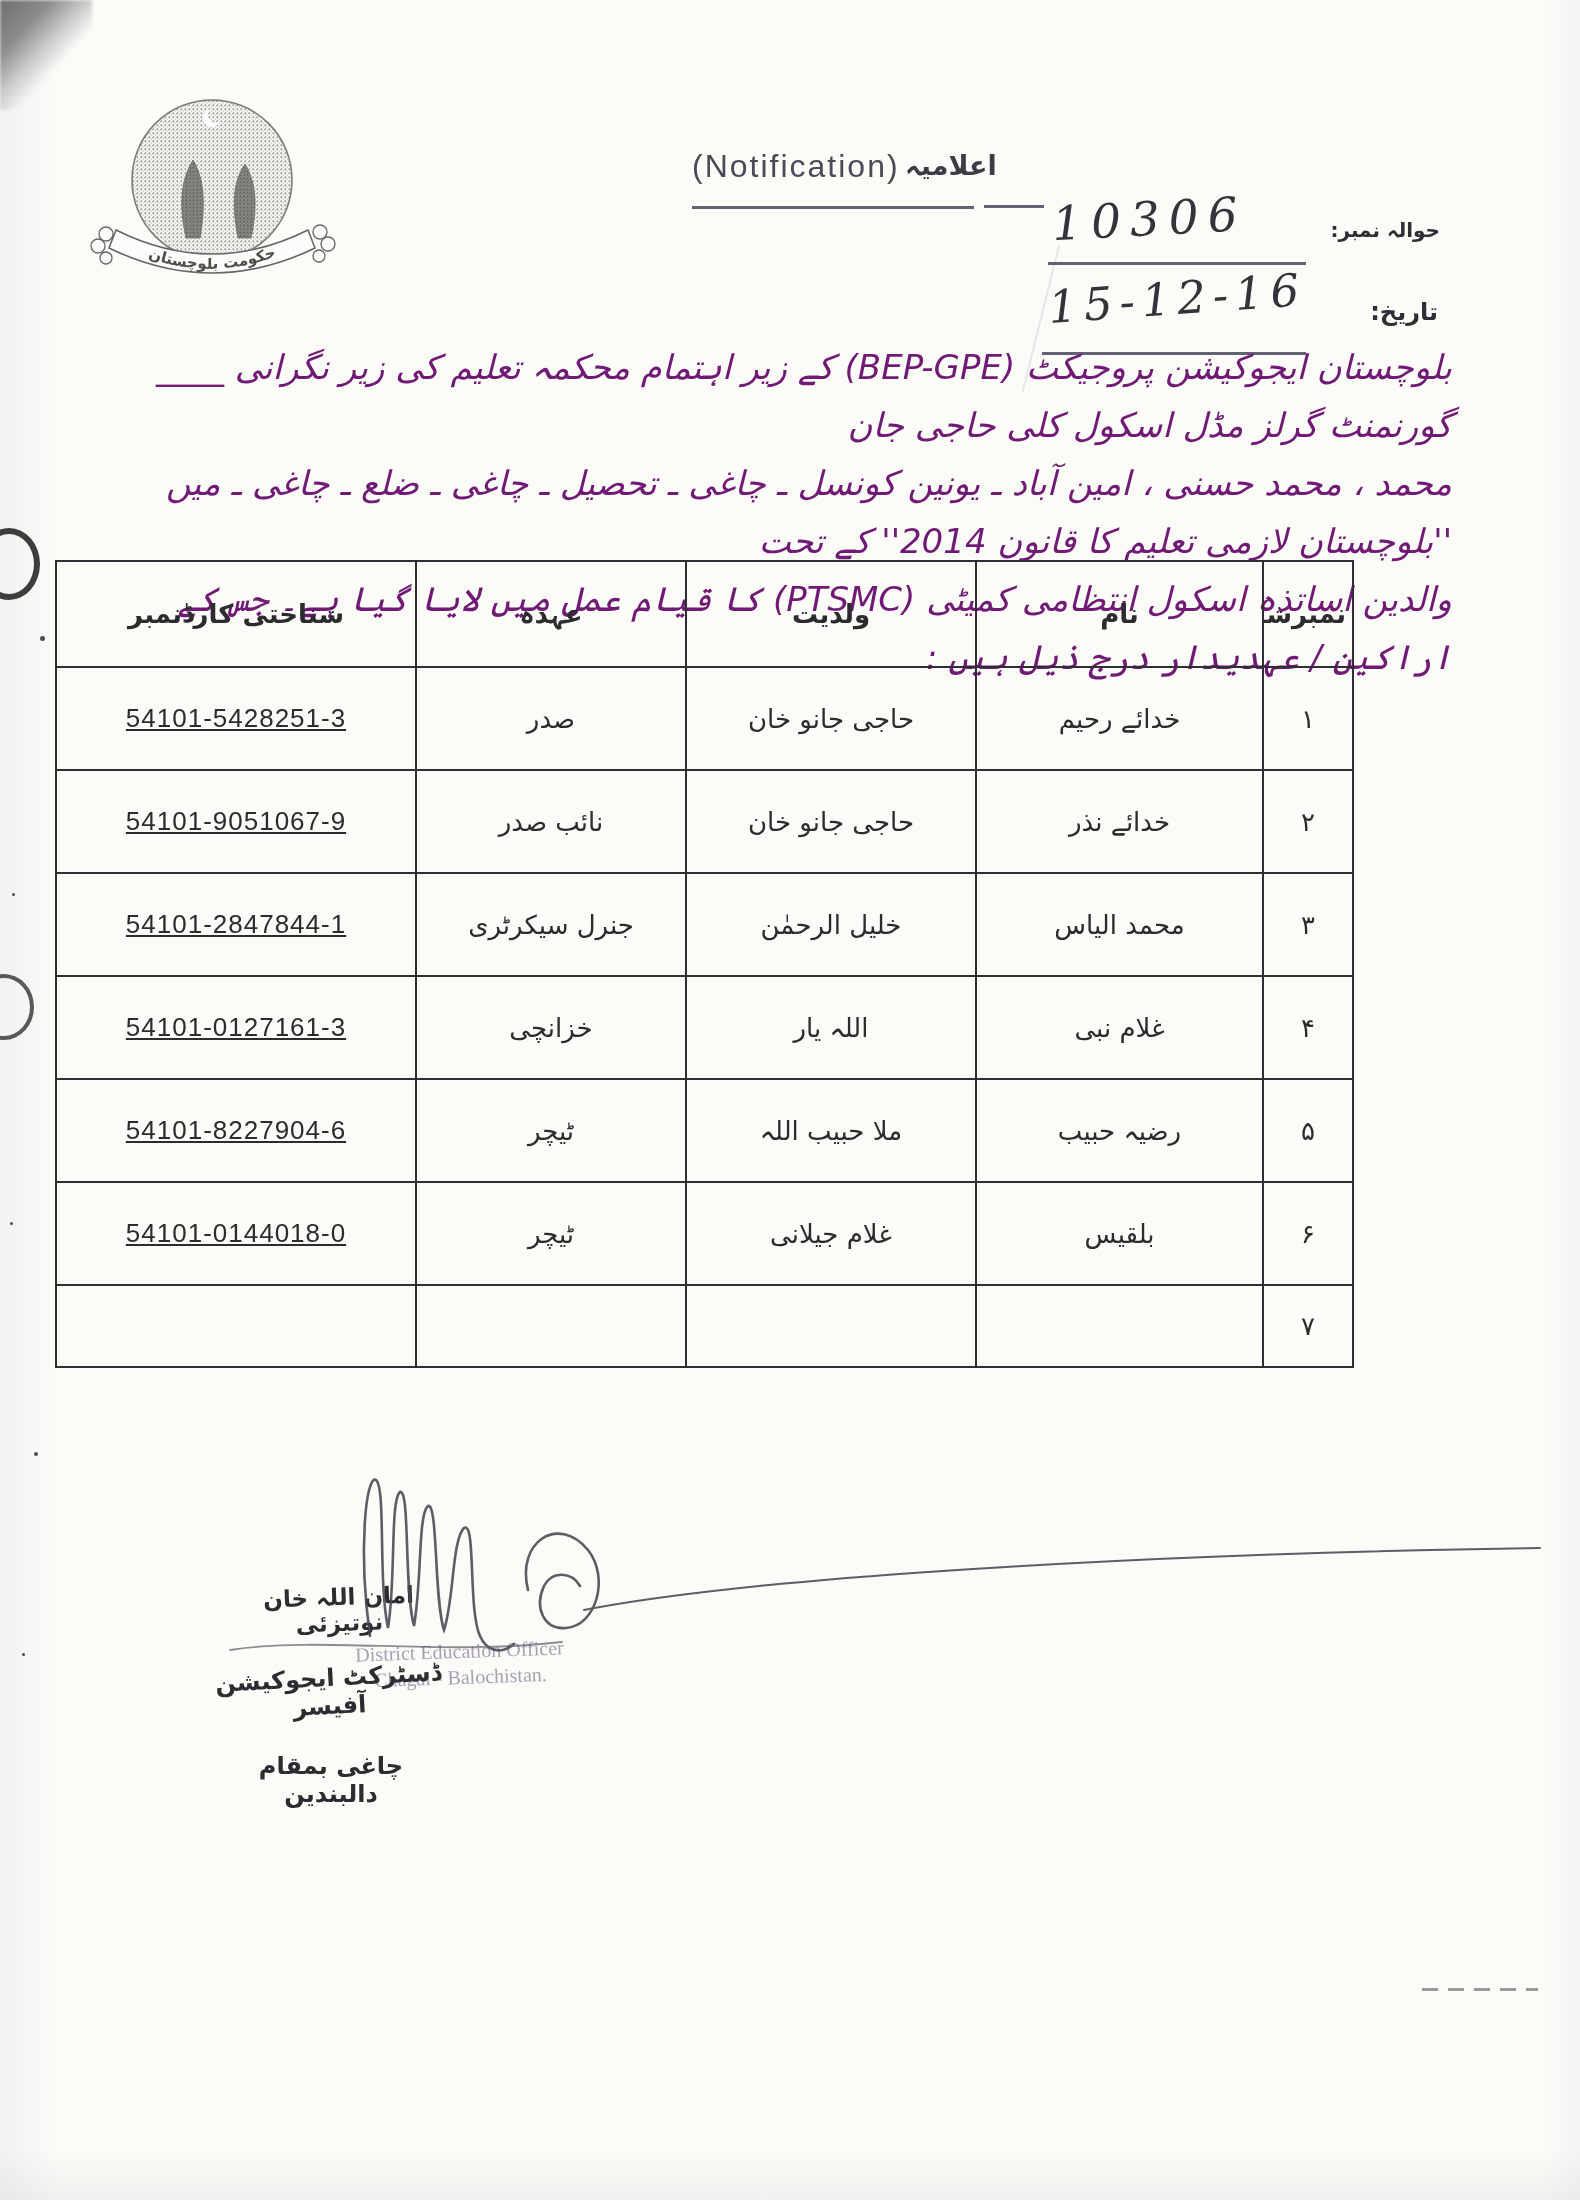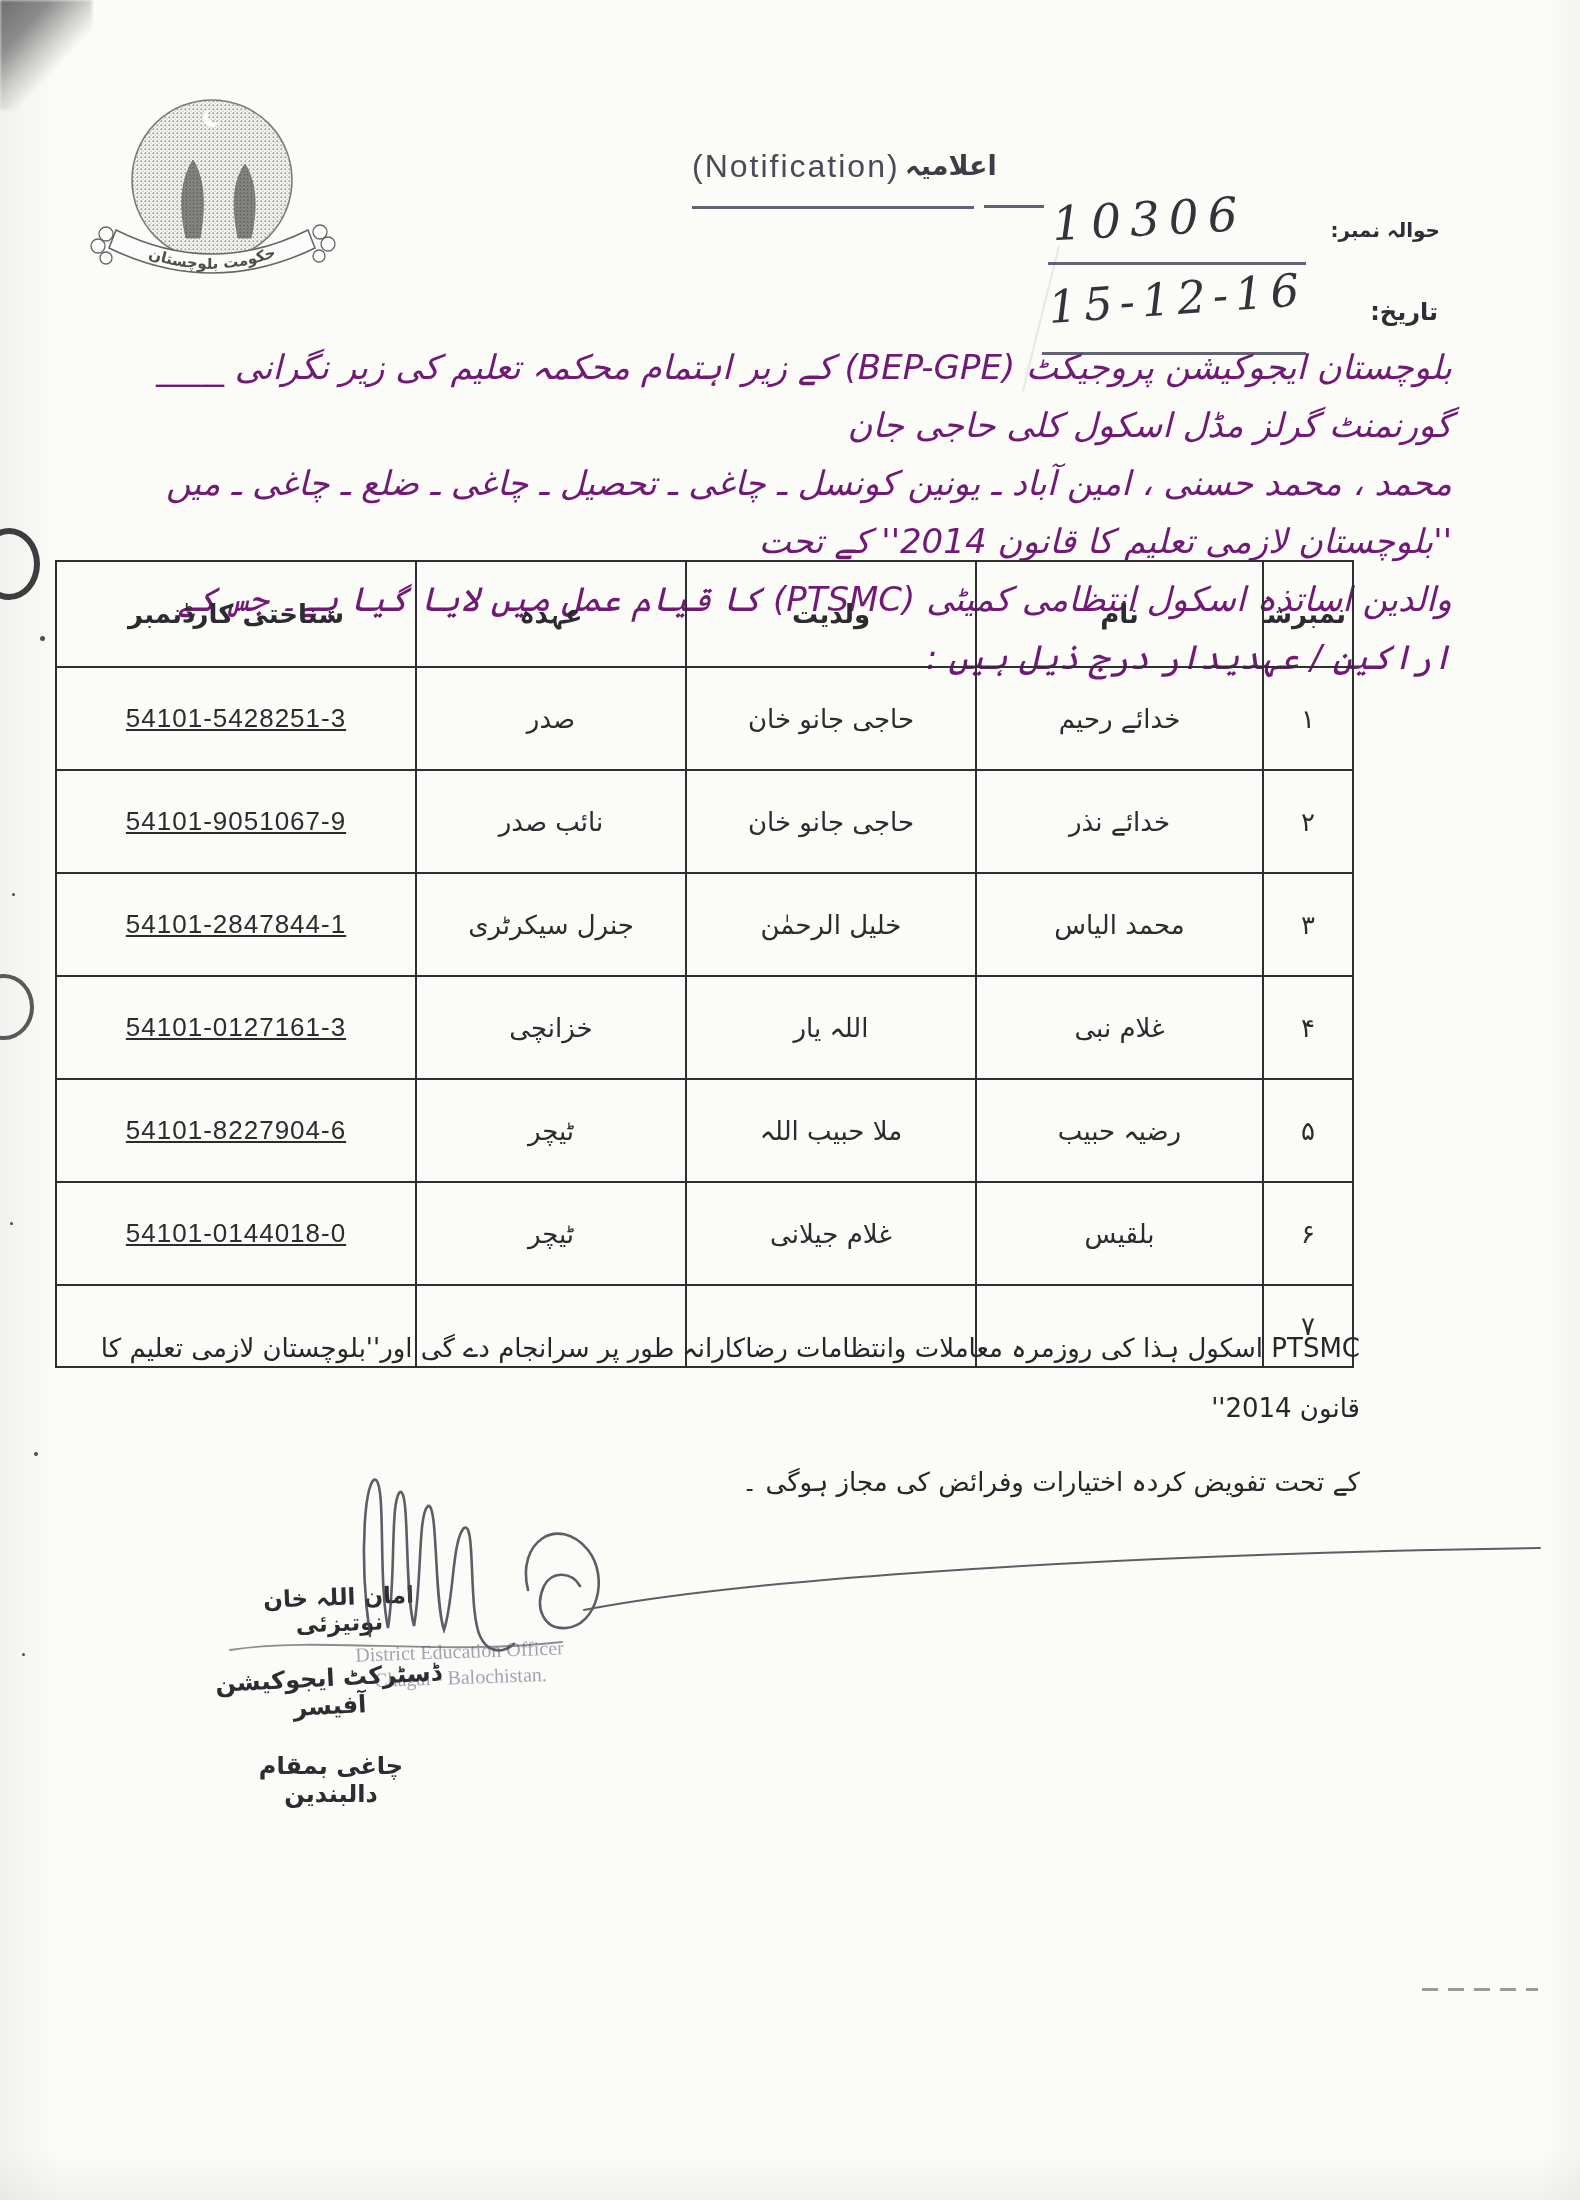--- a/index.html
+++ b/index.html
@@ -208,24 +208,20 @@
     <tr class="last">
       <td class="serial">۷</td>
       <td></td>
       <td></td>
       <td></td>
       <td class="cnic"></td>
     </tr>
   </tbody>
     </table>
 
-  <div class="closing">
-    <div class="l1">PTSMC اسکول ہذا کی روزمرہ معاملات وانتظامات رضاکارانہ طور پر سرانجام دے گی اور''بلوچستان لازمی تعلیم کا قانون 2014''</div>
-    <div class="l2">کے تحت تفویض کردہ اختیارات وفرائض کی مجاز ہوگی ۔</div>
-  </div>
 
   <div class="sig-name">امان اللہ خان نوتیزئی</div>
   <div class="stamp">
     <div>District Education Officer</div>
     <div>Chagai - Balochistan.</div>
   </div>
   <div class="sig-desig">ڈسٹرکٹ ایجوکیشن آفیسر</div>
   <div class="sig-loc">چاغی بمقام دالبندین</div>
 
   <svg class="sig-svg" viewBox="0 0 1322 220">

